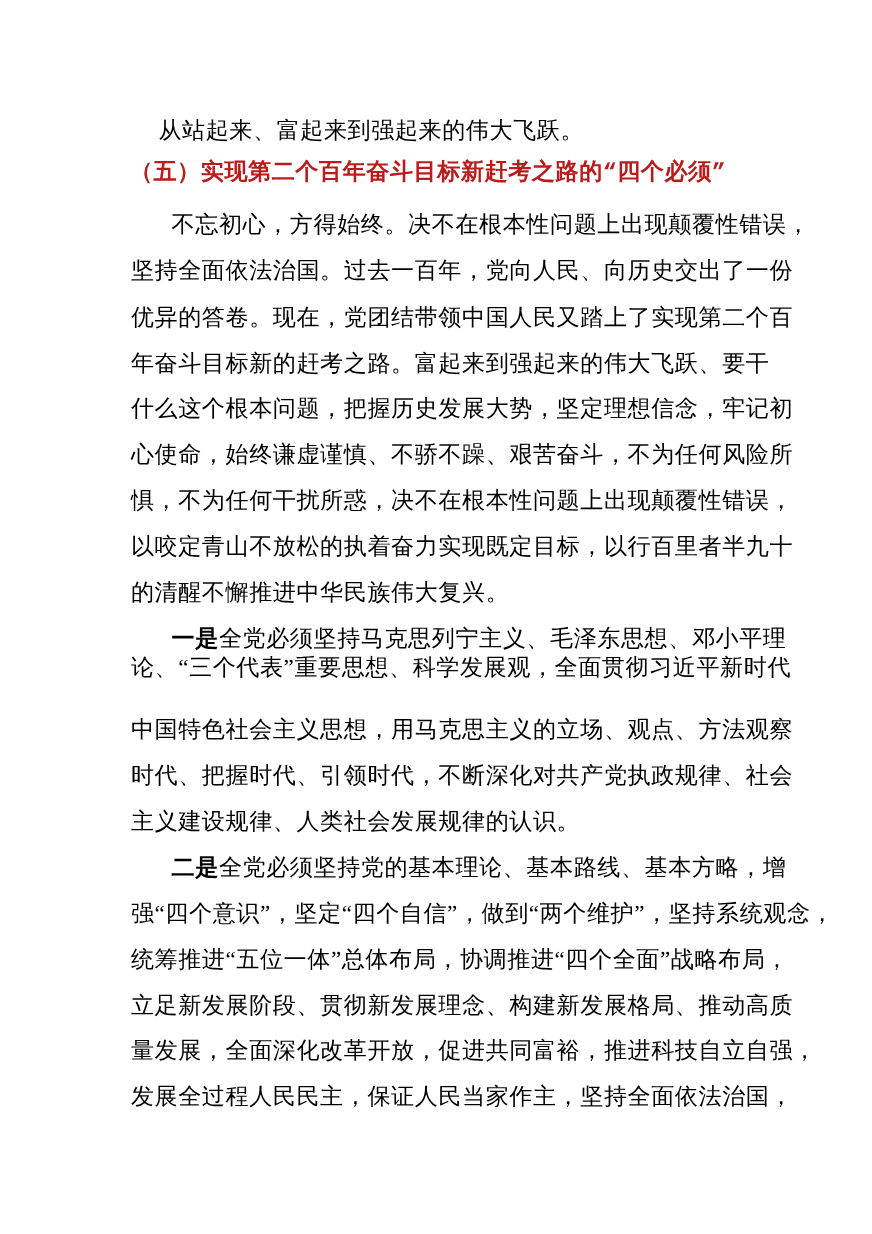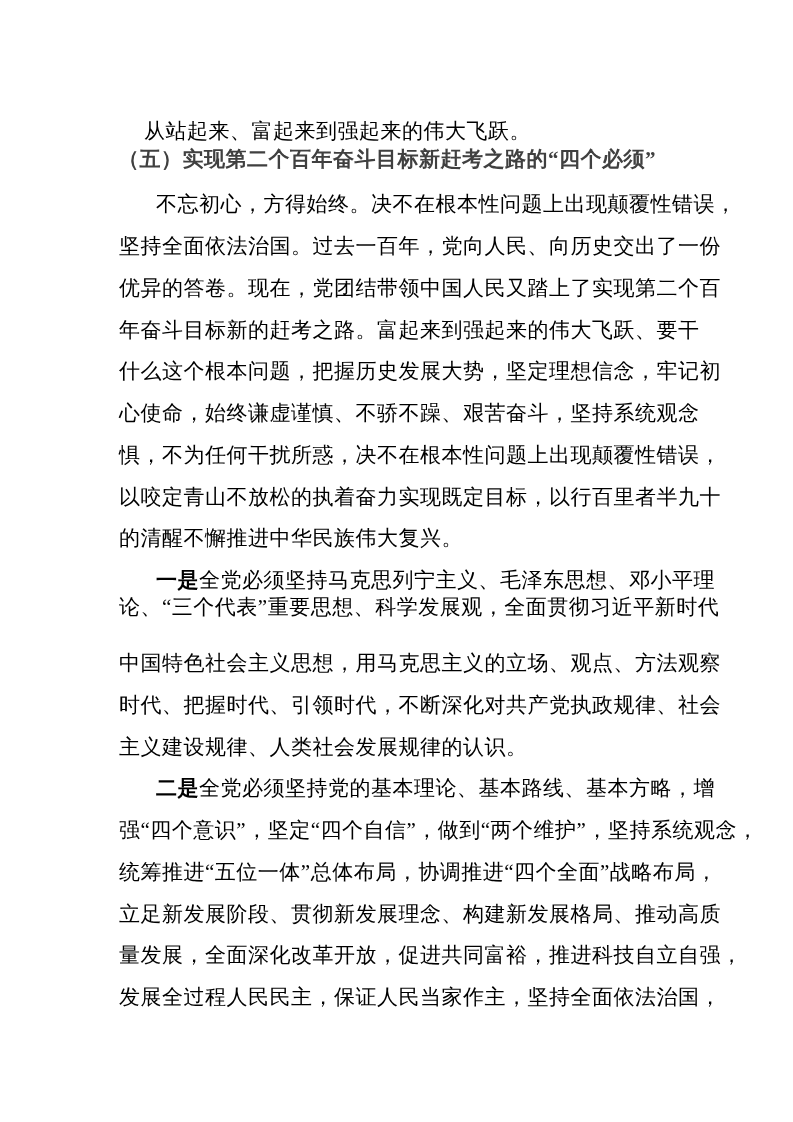--- a/index.html
+++ b/index.html
@@ -29,34 +29,33 @@
     white-space: nowrap;
     letter-spacing: 0.5px;
   }
   .line.left-last {
     text-align: left;
     text-align-last: left;
     letter-spacing: 0.5px;
   }
   .line.trail {
     padding-left: 25px;
-    margin-top: 13px;
   }
   .line.indent {
     text-indent: 37px;
   }
   .heading {
     position: absolute;
     left: 118px;
     width: 600px;
-    font-family: Liberation Serif, serif;
+    font-family: Liberation Mono, monospace;
     font-weight: 700;
     font-size: 21px;
     line-height: 1.25;
-    color: #404040;
+    color: #b91c1c;
     text-align: left;
     white-space: nowrap;
     letter-spacing: 0.5px;
   }
   .bold-lead {
     font-weight: 700;
   }
 </style>
 </head>
 <body>
@@ -65,21 +64,21 @@
 
   <div class="line trail left-last" style="top:105px">从站起来、富起来到强起来的伟大飞跃。</div>
 
   <div class="heading" style="top:146px">（五）实现第二个百年奋斗目标新赶考之路的“四个必须”</div>
 
   <div class="line indent" style="top:191px">不忘初心，方得始终。决不在根本性问题上出现颠覆性错误，</div>
   <div class="line" style="top:233px">坚持全面依法治国。过去一百年，党向人民、向历史交出了一份</div>
   <div class="line" style="top:275px">优异的答卷。现在，党团结带领中国人民又踏上了实现第二个百</div>
   <div class="line" style="top:317px">年奋斗目标新的赶考之路。富起来到强起来的伟大飞跃、要干</div>
   <div class="line" style="top:358px">什么这个根本问题，把握历史发展大势，坚定理想信念，牢记初</div>
-  <div class="line" style="top:400px">心使命，始终谦虚谨慎、不骄不躁、艰苦奋斗，坚持系统观念</div>
+  <div class="line" style="top:400px">心使命，始终谦虚谨慎、不骄不躁、艰苦奋斗，不为任何风险所</div>
   <div class="line" style="top:442px">惧，不为任何干扰所惑，决不在根本性问题上出现颠覆性错误，</div>
   <div class="line" style="top:484px">以咬定青山不放松的执着奋力实现既定目标，以行百里者半九十</div>
   <div class="line left-last" style="top:525px">的清醒不懈推进中华民族伟大复兴。</div>
 
   <div class="line indent" style="top:567px"><span class="bold-lead">一是</span><span>全党必须坚持马克思列宁主义、毛泽东思想、邓小平理</span></div>
   <div class="line" style="top:594px">论、“三个代表”重要思想、科学发展观，全面贯彻习近平新时代</div>
   <div class="line" style="top:650px">中国特色社会主义思想，用马克思主义的立场、观点、方法观察</div>
   <div class="line" style="top:692px">时代、把握时代、引领时代，不断深化对共产党执政规律、社会</div>
   <div class="line left-last" style="top:734px">主义建设规律、人类社会发展规律的认识。</div>
 

